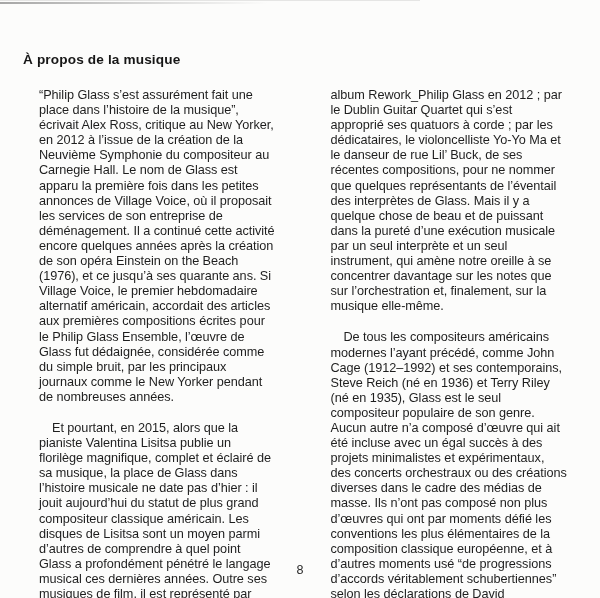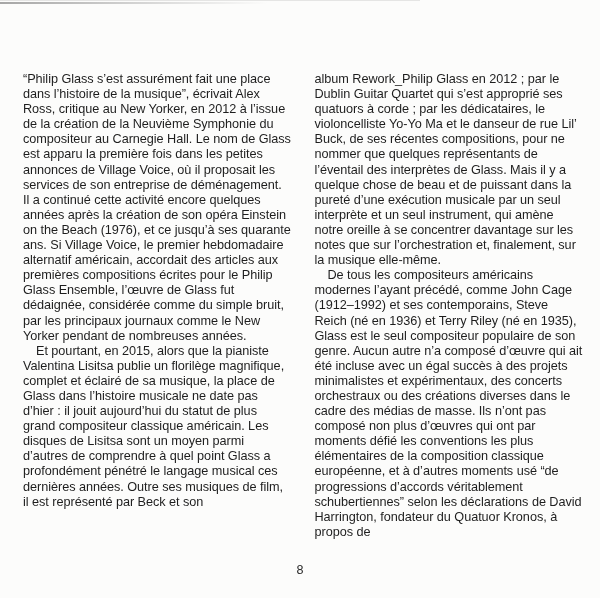--- a/index.html
+++ b/index.html
@@ -42,38 +42,39 @@
     gap: 23px;
   }
   .column {
     width: 269px;
     font-size: 12.7px;
     line-height: 15.1px;
     letter-spacing: -0.05px;
     color: #1e1e1e;
     text-align: left;
   }
-  .column p { margin: 0; }
+  .column p { margin: 16px; }
   .column p.indent { text-indent: 13px; }
   .column .it { }
   .page-number {
     position: absolute;
     left: 0; right: 0; top: 563px;
     text-align: center;
     font-size: 12.6px;
     color: #2a2a2a;
   }
 </style>
 </head>
 <body>
 
 <div class="page">
   <div class="scan-edge-top2"></div>
   <div class="scan-edge-top"></div>
 
+  <h1 class="title">À propos de la musique</h1>
 
   <div class="columns">
     <div class="column">
         <p class=""><span>“Philip Glass s’est assurément fait une place dans l’histoire de la musique”, écrivait Alex Ross, critique au </span><span class="it">New Yorker</span><span>, en 2012 à l’issue de la création de la Neuvième Symphonie du compositeur au Carnegie Hall. Le nom de Glass est apparu la première fois dans les petites annonces de </span><span class="it">Village Voice</span><span>, où il proposait les services de son entreprise de déménagement. Il a continué cette activité encore quelques années après la création de son opéra </span><span class="it">Einstein on the Beach</span><span> (1976), et ce jusqu’à ses quarante ans. Si </span><span class="it">Village Voice</span><span>, le premier hebdomadaire alternatif américain, accordait des articles aux premières compositions écrites pour le Philip Glass Ensemble, l’œuvre de Glass fut dédaignée, considérée comme du simple bruit, par les principaux journaux comme le </span><span class="it">New Yorker</span><span> pendant de nombreuses années.</span></p>
         <p class="indent"><span>Et pourtant, en 2015, alors que la pianiste Valentina Lisitsa publie un florilège magnifique, complet et éclairé de sa musique, la place de Glass dans l’histoire musicale ne date pas d’hier : il jouit aujourd’hui du statut de plus grand compositeur classique américain. Les disques de Lisitsa sont un moyen parmi d’autres de comprendre à quel point Glass a profondément pénétré le langage musical ces dernières années. Outre ses musiques de film, il est représenté par Beck et son</span></p>
       </div>
     <div class="column">
         <p class=""><span>album </span><span class="it">Rework_Philip Glass</span><span> en 2012 ; par le Dublin Guitar Quartet qui s’est approprié ses quatuors à corde ; par les dédicataires, le violoncelliste Yo-Yo Ma et le danseur de rue Lil’ Buck, de ses récentes compositions, pour ne nommer que quelques représentants de l’éventail des interprètes de Glass. Mais il y a quelque chose de beau et de puissant dans la pureté d’une exécution musicale par un seul interprète et un seul instrument, qui amène notre oreille à se concentrer davantage sur les notes que sur l’orchestration et, finalement, sur la musique elle-même.</span></p>
         <p class="indent"><span>De tous les compositeurs américains modernes l’ayant précédé, comme John Cage (1912–1992) et ses contemporains, Steve Reich (né en 1936) et Terry Riley (né en 1935), Glass est le seul compositeur populaire de son genre. Aucun autre n’a composé d’œuvre qui ait été incluse avec un égal succès à des projets minimalistes et expérimentaux, des concerts orchestraux ou des créations diverses dans le cadre des médias de masse. Ils n’ont pas composé non plus d’œuvres qui ont par moments défié les conventions les plus élémentaires de la composition classique européenne, et à d’autres moments usé “de progressions d’accords véritablement schubertiennes” selon les déclarations de David Harrington, fondateur du Quatuor Kronos, à propos de</span></p>
       </div>

